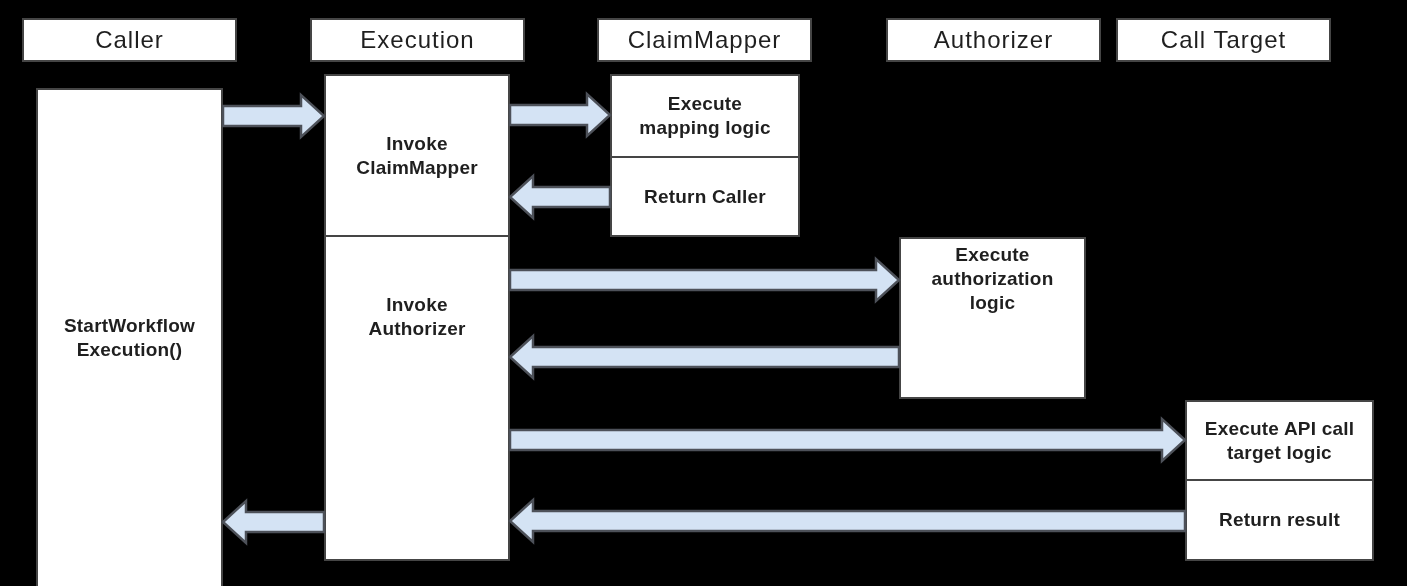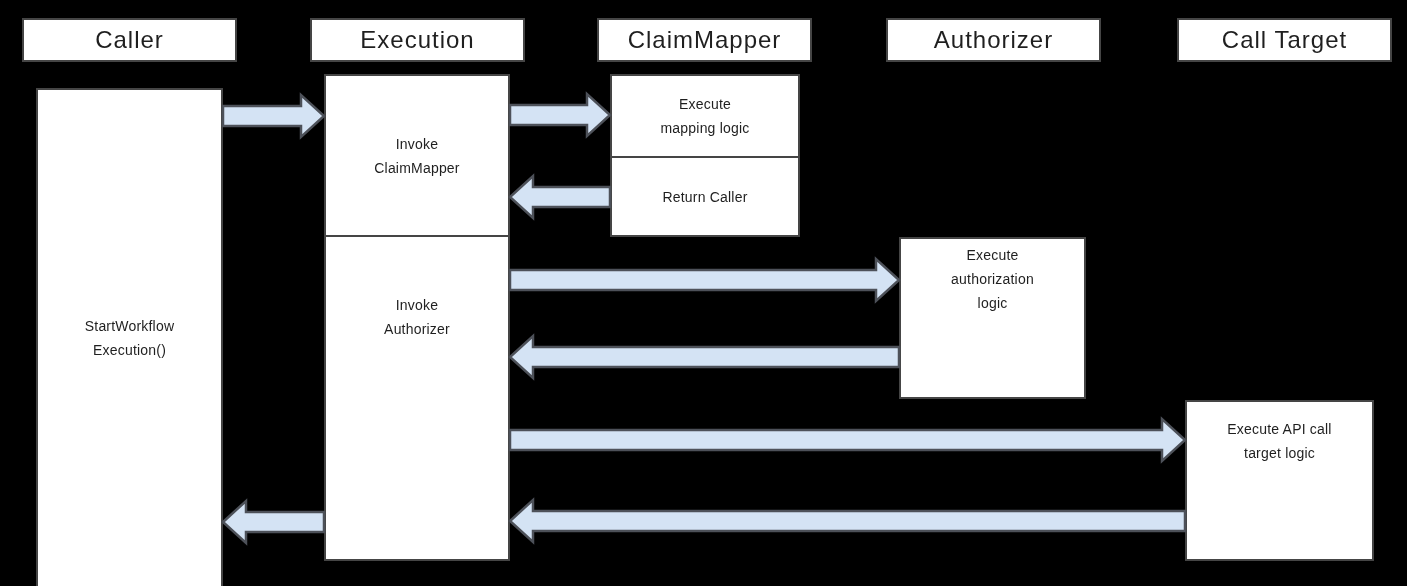--- a/index.html
+++ b/index.html
@@ -35,22 +35,22 @@
     display:flex;flex-direction:column;
   }
   .cell{
     display:flex;align-items:center;justify-content:center;
     box-sizing:border-box;
     text-align:center;
   }
   .cell + .cell{border-top:2px solid var(--box-border);}
   .cell-label{
     white-space:pre-line;
-    font-weight:400;
-    font-size:14px;
+    font-weight:700;
+    font-size:19px;
     line-height:24px;
     letter-spacing:.2px;
   }
   .arrow{position:absolute;display:block;}
   .arrow polygon{
     fill:var(--arrow-fill);
     stroke:var(--arrow-stroke);
     stroke-width:2.5;
     stroke-linejoin:miter;
   }
@@ -65,21 +65,21 @@
     </div>
   <div class="lane-header" style="left:310px">
       <span>Execution</span>
     </div>
   <div class="lane-header" style="left:597px">
       <span>ClaimMapper</span>
     </div>
   <div class="lane-header" style="left:886px">
       <span>Authorizer</span>
     </div>
-  <div class="lane-header" style="left:1177px">
+  <div class="lane-header" style="left:1116px">
       <span>Call Target</span>
     </div>
 
   <div class="stack" style="left:36px;top:88px;width:187px;height:500px">
     <div class="cell" style="flex:1">
       <span class="cell-label">StartWorkflow
 Execution()</span>
     </div>
   </div>
 
@@ -110,20 +110,23 @@
 authorization
 logic</span>
     </div>
   </div>
 
   <div class="stack" style="left:1185px;top:400px;width:189px;height:161px">
     <div class="cell" style="height:77px">
       <span class="cell-label">Execute API call
 target logic</span>
     </div>
+    <div class="cell" style="height:80px">
+      <span class="cell-label">Return result</span>
+    </div>
   </div>
 
   <svg class="arrow" style="left:220px;top:92px" width="107" height="48" viewBox="0 0 107 48">
     <polygon points="3,14 81,14 81,3 104,24 81,45 81,34 3,34"></polygon>
   </svg>
 
   <svg class="arrow" style="left:507px;top:91px" width="106" height="48" viewBox="0 0 106 48">
     <polygon points="3,14 80,14 80,3 103,24 80,45 80,34 3,34"></polygon>
   </svg>
 

